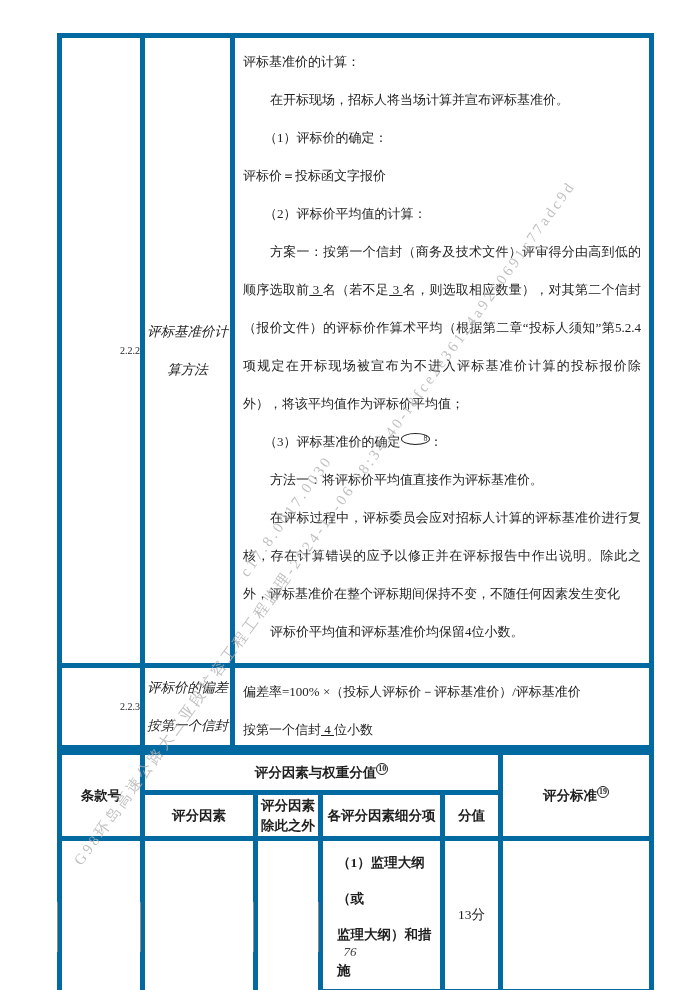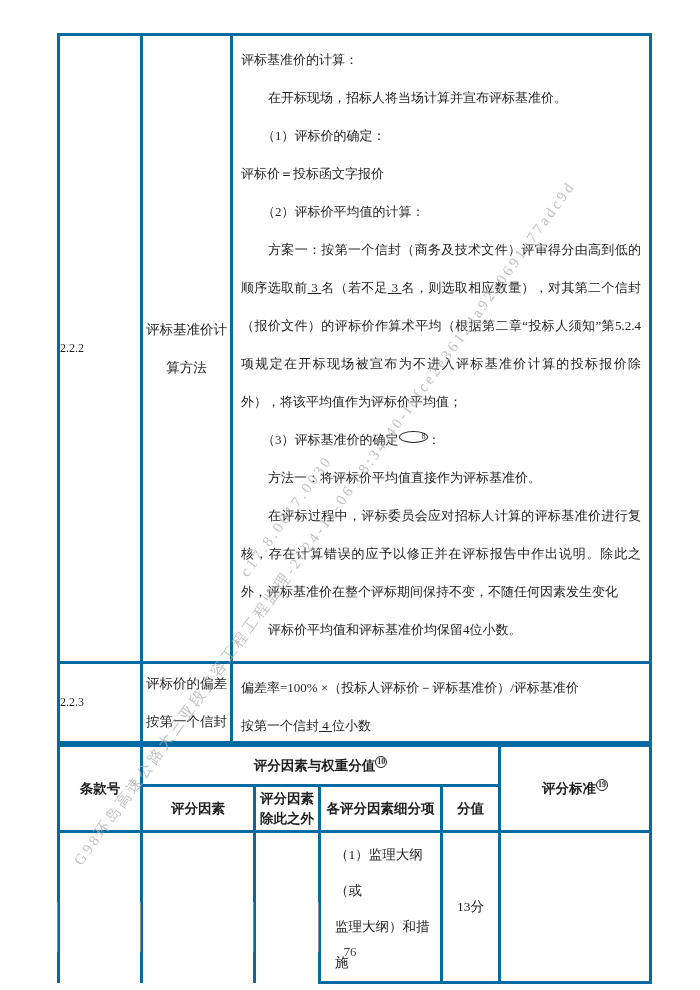--- a/index.html
+++ b/index.html
@@ -4,25 +4,25 @@
 <style>
   html,body { margin:0; padding:0; background:#e8e8e8; }
   .page {
     position:relative; width:700px; height:990px; margin:0 auto;
     background:#ffffff; overflow:hidden;
     font-family:"Liberation Serif","DejaVu Serif",serif;
     color:#1f1f1f;
   }
   .tables { position:absolute; left:57px; top:33px; width:592px; }
   table { border-collapse:collapse; table-layout:fixed; width:592px; }
-  td { border:3px solid #0369a1; vertical-align:middle; padding:0; }
+  td { border:5px solid #0369a1; vertical-align:middle; padding:0; }
 
   
-  .c-clause { text-align:left; font-size:12px; }
-  .c-title  { text-align:center; font-size:13.5px; line-height:38px; }
+  .c-clause { text-align:right; font-size:10px; }
+  .c-title  { text-align:center; font-size:13.5px; line-height:38px;font-style:italic; }
   .c-content { vertical-align:top; }
   .content-inner { padding:5px 8px 0 8px; overflow:hidden; }
   .h-r222 .content-inner { height:620px; }
   .h-r223 .content-inner { height:72px; }
   .content-inner p { margin:0; font-size:13px; line-height:38px; }
   p.just { text-align:justify; }
   p.indent2 { text-indent:27px; }
   p.indent15 { text-indent:21px; }
   .uline { text-decoration:underline; }
   .circ {
@@ -32,39 +32,39 @@
     font-size:8px; text-align:center; vertical-align:super;
     letter-spacing:0;
   }
 
   
   .t2 td { text-align:center; font-size:13.5px;margin-top:14px; }
   .t2 .hdr { font-weight:bold; }
   .two-line { line-height:20px; }
   .cell-subitem {
     text-align:left !important; vertical-align:top;
-    padding:4px 6px 0 14px; line-height:36px; font-weight:normal; font-size:13px;
+    padding:4px 6px 0 14px; line-height:36px; font-weight:bold; font-size:13px;
   }
   .no-bottom { border-bottom:none; }
 
   
   .vline { position:absolute; width:1px; background:#8a8a8a; top:902px; height:50px; }
 
   
   .wm {
     position:absolute; white-space:nowrap;
     color:#b0b0b0; opacity:0.8;
     font-size:15px; letter-spacing:3px;
     transform-origin:0 0; transform:rotate(-54deg);
     pointer-events:none; z-index:5;
   }
   
   .pageno {
     position:absolute; left:0; top:944px; width:700px;
-    text-align:center; font-size:13px; color:#3c3c3c;
+    text-align:center; font-size:13px; color:#3c3c3c;font-style:italic;
   }
 </style>
 </head>
 <body>
 
 <div class="page">
 
   <div class="tables">
 
     <table class="t1">

